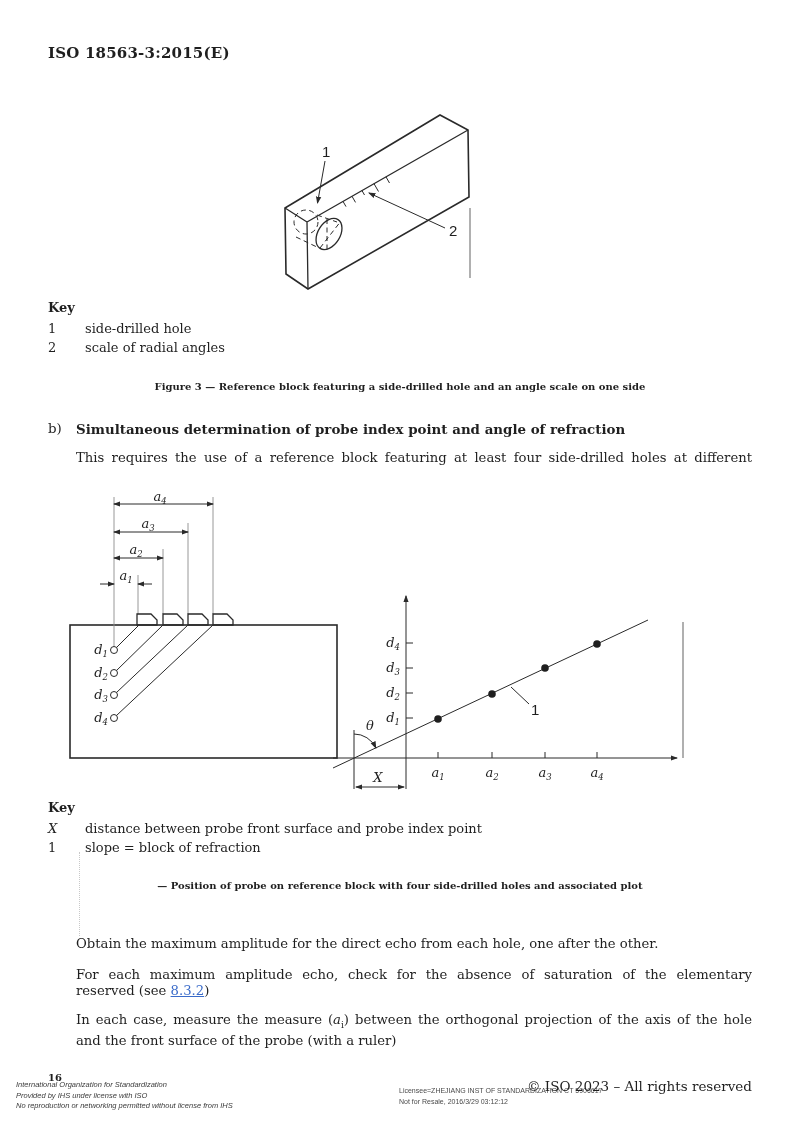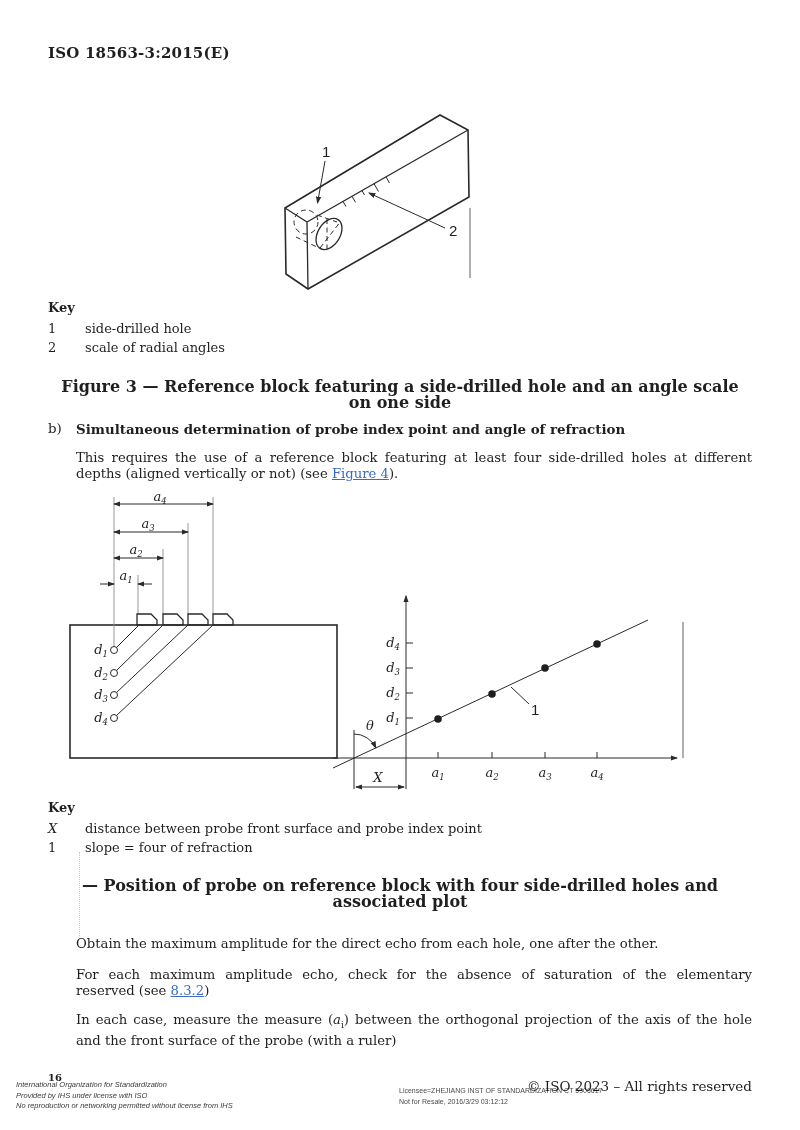--- a/index.html
+++ b/index.html
@@ -9,21 +9,21 @@
     width:800px; height:1130px; position:relative; background:#ffffff;
     font-family:"DejaVu Serif","Liberation Serif",serif; color:var(--ink);
     overflow:hidden;
   }
   .abs { position:absolute; }
   .hdr { left:48px; top:44px; font-size:15px; font-weight:bold; letter-spacing:0.2px; }
   .keyblock { left:48px; font-size:13px; }
   .keyblock .ktitle { font-weight:bold; margin-bottom:6px; }
   .krow { display:flex; margin-top:4px; }
   .krow .kref { width:37px; flex:0 0 37px; }
-  .caption { left:48px; width:704px; text-align:center; font-weight:bold; font-size:16px; line-height:16px; }
+  .caption { left:48px; width:704px; text-align:center; font-weight:bold; font-size:10px; line-height:16px; }
   .para { left:76px; width:676px; font-size:13.2px; line-height:16.2px; }
   .jline { text-align:justify; text-align-last:justify; }
   .doclink { color:var(--link); text-decoration:underline; cursor:pointer; }
   .secb-label { left:48px; top:421px; font-size:13.4px; }
   .secb-head { left:76px; top:421px; width:676px; font-weight:bold; font-size:13.4px; }
   .dotted-artifact { left:79px; top:852px; width:0px; height:84px; border-left:1px dotted #c8c8c8; }
   
   .pageno { left:48px; top:1072px; font-size:10px; font-weight:bold; z-index:3; }
   .imprint { left:16px; top:1080px; font-family:"Liberation Sans",sans-serif; font-size:7.5px; line-height:10.5px; color:#3a3a3a; z-index:2;font-style:italic; }
   .copyright { right:48px; top:1078px; font-size:13.5px; z-index:4; }
@@ -85,21 +85,20 @@
     <span>scale of radial angles</span>
   </div>
 </div>
 
 <div class="abs caption" style="top:379px">Figure 3 — Reference block featuring a side-drilled hole and an angle scale on one side</div>
 
 <div class="abs secb-label">b)</div>
 <div class="abs secb-head">Simultaneous determination of probe index point and angle of refraction</div>
 <div class="abs para" style="top:450px">
   <div class="jline">This requires the use of a reference block featuring at least four side-drilled holes at different</div>
-  <div><span>depths (aligned vertically or not) (see </span><span class="doclink">Figure 4</span><span>).</span></div>
 </div>
 
 <svg class="abs" style="left:40px;top:490px" width="680" height="305" viewBox="0 0 680 305">
   <defs>
     <marker id="ah4" viewBox="0 0 10 10" refX="8.5" refY="5" markerWidth="7.5" markerHeight="7.5" orient="auto-start-reverse">
       <path d="M0,1.4 L10,5 L0,8.6 Z" fill="#2a2a2a"></path>
     </marker>
   </defs>
 
   <rect class="ln thick" x="30" y="135" width="267" height="133" fill="none"></rect>
@@ -207,21 +206,21 @@
 </svg>
 
 <div class="abs keyblock" style="top:800px">
   <div class="ktitle">Key</div>
   <div class="krow">
     <span class="kref" style="font-style:italic">X</span>
     <span>distance between probe front surface and probe index point</span>
   </div>
   <div class="krow">
     <span class="kref">1</span>
-    <span>slope = four of refraction</span>
+    <span>slope = block of refraction</span>
   </div>
 </div>
 
 <div class="abs dotted-artifact"></div>
 
 <div class="abs caption" style="top:878px">
   <div>— Position of probe on reference block with four side-drilled holes and associated plot</div>
 </div>
 
 <div class="abs para" style="top:936px">Obtain the maximum amplitude for the direct echo from each hole, one after the other.</div>

